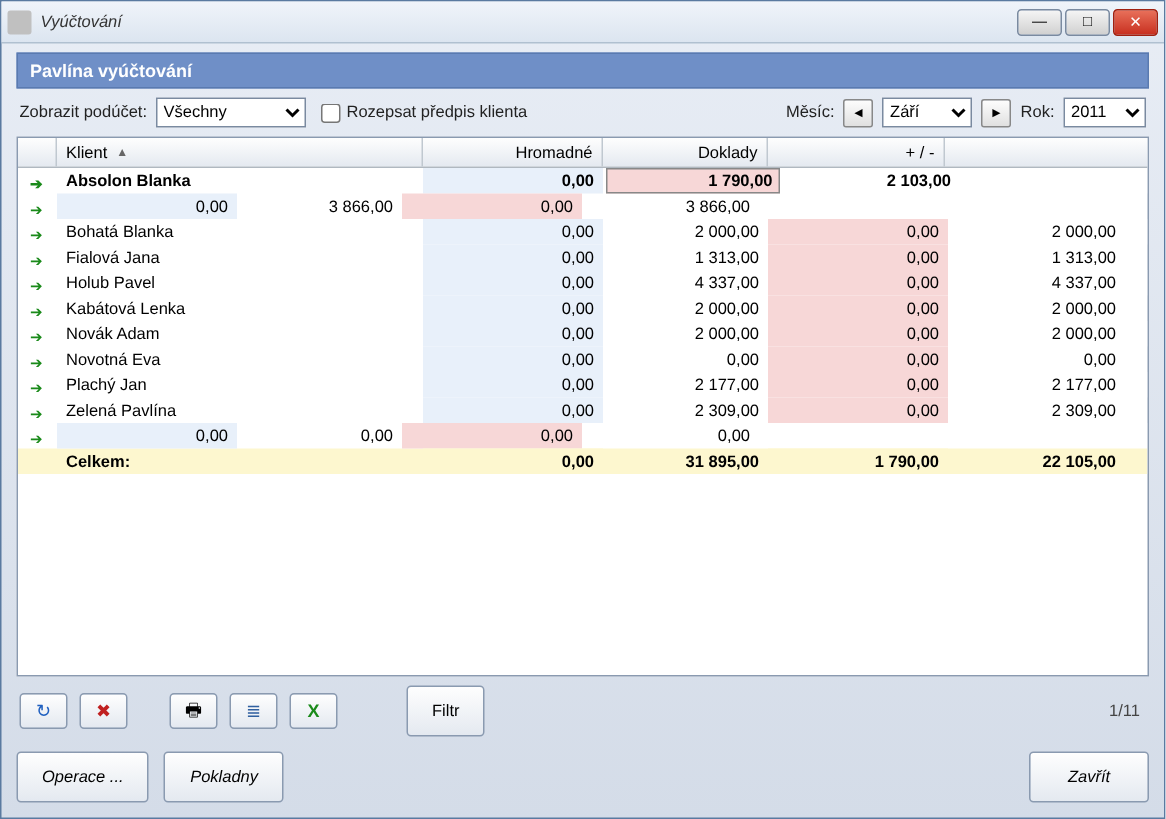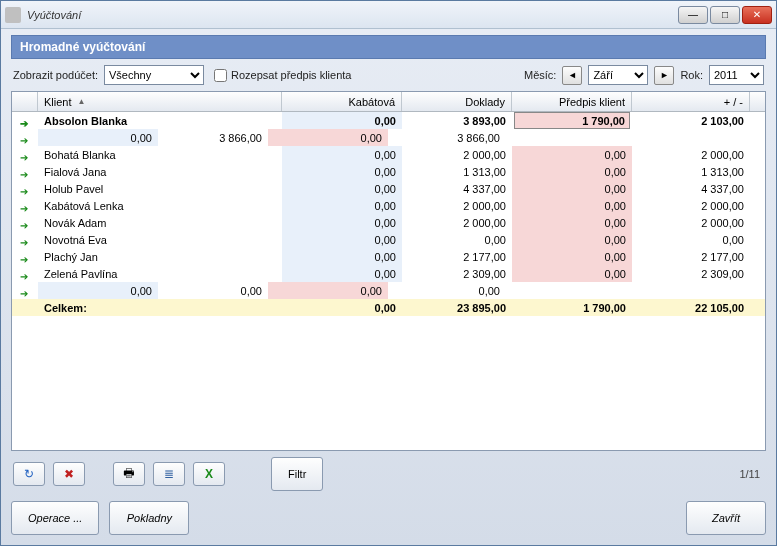--- a/index.html
+++ b/index.html
@@ -198,21 +198,21 @@
     <div class="app-icon"></div>
     <div class="title">Vyúčtování</div>
     <div class="winbtns">
       <div class="winbtn">—</div>
       <div class="winbtn">□</div>
       <div class="winbtn close">✕</div>
     </div>
   </div>
 
   <div class="content">
-    <div class="section-header">Hromadné vyúčtování</div>
+    <div class="section-header">Pavlína vyúčtování</div>
 
     <div class="toolbar">
       <label>Zobrazit podúčet:</label>
       <select class="sel-sub">
         <option>Všechny</option>
       </select>
       <div class="chk">
         <input type="checkbox" style="">
         <label>Rozepsat předpis klienta</label>
       </div>
@@ -233,33 +233,31 @@
       </select>
     </div>
 
     <div class="grid">
       <div class="gridhead">
         <div class="hc col-ic"></div>
         <div class="hc col-kl">
             <span>Klient</span>
             <span class="sort-ind">▲</span>
           </div>
-        <div class="hc col-pr">Kabátová</div>
+        <div class="hc col-pr">Hromadné</div>
         <div class="hc col-do">Doklady</div>
-        <div class="hc col-pk">Předpis klient</div>
         <div class="hc col-pm">+ / -</div>
       </div>
       <div class="gridbody" id="gridbody">
           <div class="row bold">
             <div class="c col-ic">
               <span class="arrow-icon"></span>
             </div>
             <div class="c col-kl">Absolon Blanka</div>
             <div class="c col-pr">0,00</div>
-            <div class="c col-do">3 893,00</div>
             <div class="c col-pk" style="position: relative;">
               <span class="editicon">✎</span>
               <div class="editcell">1 790,00</div>
             </div>
             <div class="c col-pm">2 103,00</div>
           </div>
           <div class="row">
             <div class="c col-ic">
               <span class="arrow-icon"></span>
             </div>
@@ -354,21 +352,21 @@
             </div>
             <div class="c col-pr">0,00</div>
             <div class="c col-do">0,00</div>
             <div class="c col-pk">0,00</div>
             <div class="c col-pm">0,00</div>
           </div>
           <div class="row total">
             <div class="c col-ic"></div>
             <div class="c col-kl">Celkem:</div>
             <div class="c col-pr">0,00</div>
-            <div class="c col-do">23 895,00</div>
+            <div class="c col-do">31 895,00</div>
             <div class="c col-pk">1 790,00</div>
             <div class="c col-pm">22 105,00</div>
           </div>
         </div>
     </div>
 
     <div class="midbar">
       <div class="iconbtn">
           <span style="color:#2060c0">↻</span>
         </div>

